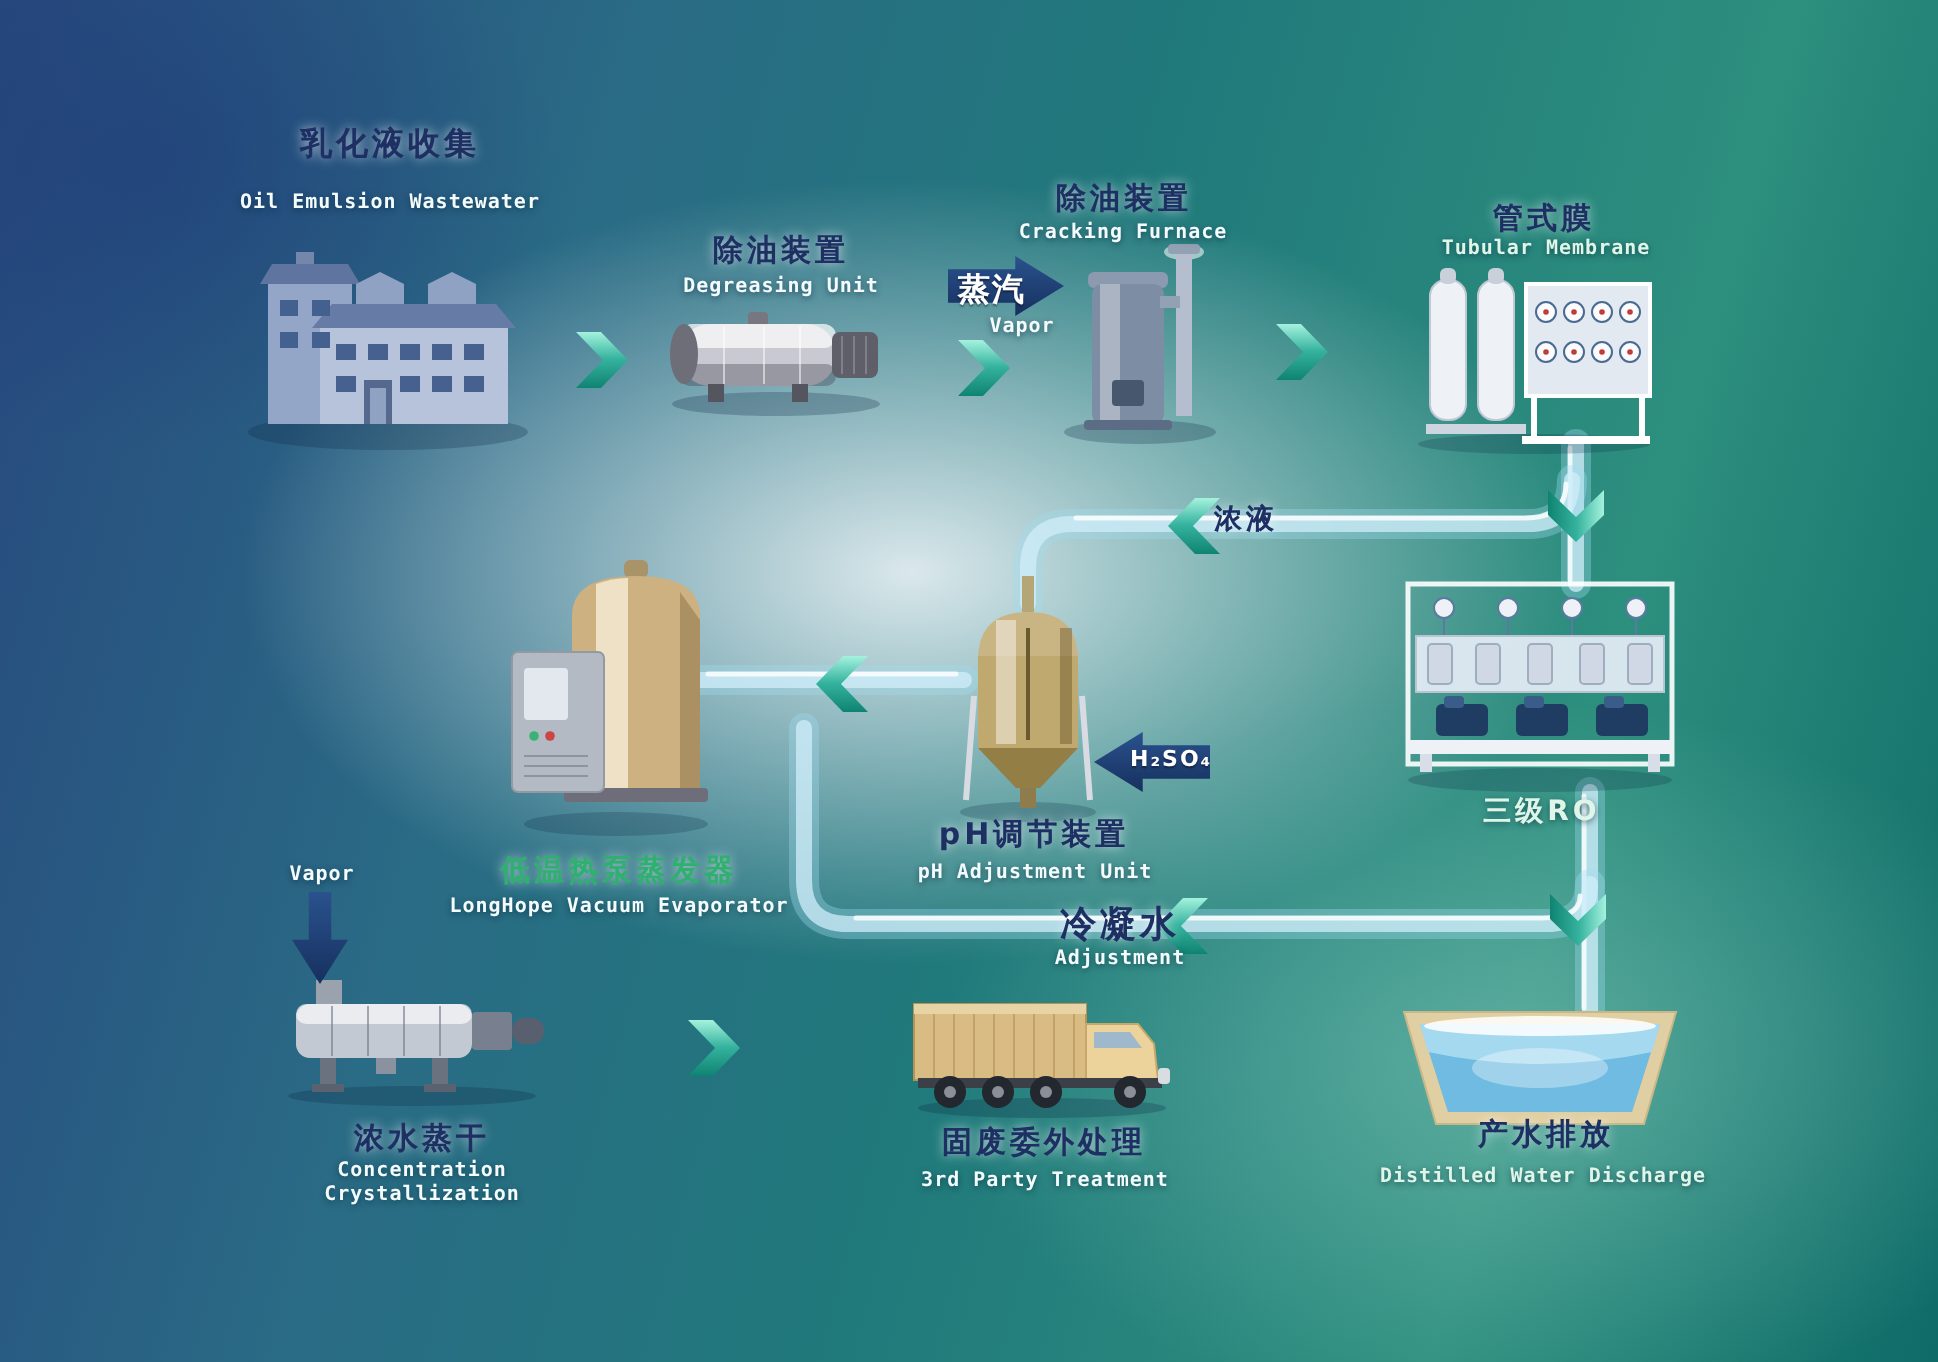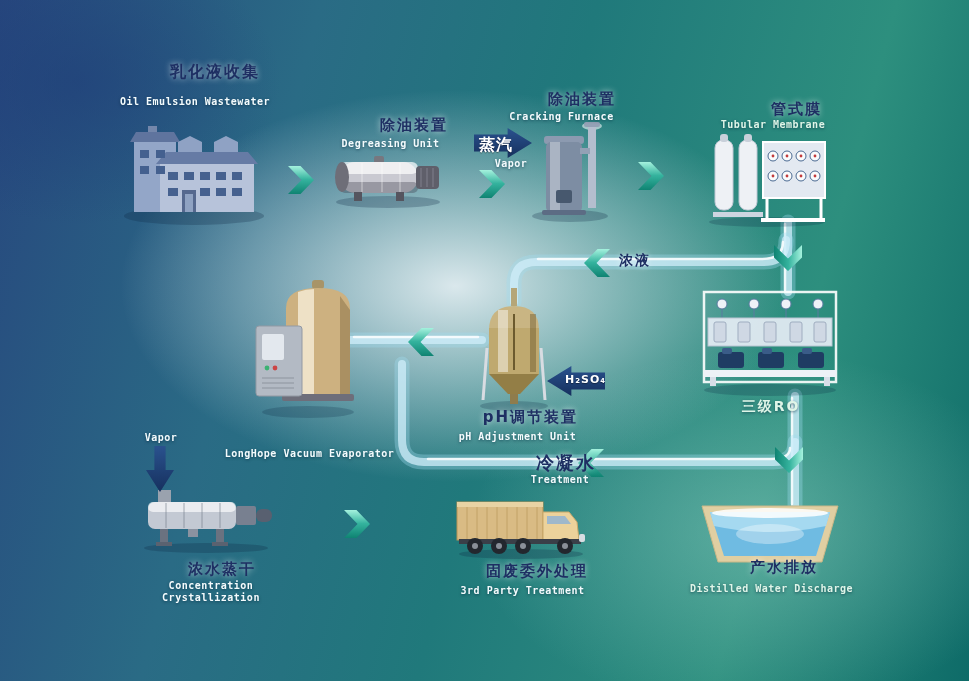--- a/index.html
+++ b/index.html
@@ -9,21 +9,21 @@
     background:
       radial-gradient(ellipse 48% 40% at 47% 42%, rgba(228,238,242,0.95), rgba(228,238,242,0) 72%),
       radial-gradient(ellipse 42% 38% at 78% 78%, rgba(150,210,200,0.45), rgba(150,210,200,0) 70%),
       radial-gradient(ellipse 30% 30% at 8% 12%, rgba(30,60,120,0.55), rgba(30,60,120,0) 70%),
       linear-gradient(105deg,#27477e 0%,#2a6b85 28%,#20797b 52%,#2d8f7e 78%,#0e6b68 100%);
   }
   .label{position:absolute;text-align:center;line-height:1.2;white-space:nowrap;z-index:5;}
   .zh{font-weight:bold;font-size:15px;letter-spacing:2px;}
   .zh.big{font-size:16px;}
   .en{font-family:"DejaVu Sans Mono","Liberation Mono",monospace;font-weight:bold;font-size:10px;letter-spacing:0.5px;}
-  .navy{color:#1e2f63;text-shadow:0 0 6px rgba(255,255,255,0.65);text-align:right;}
+  .navy{color:#1e2f63;text-shadow:0 0 6px rgba(255,255,255,0.65);}
   .white{color:#f4fbfd;text-shadow:0 1px 3px rgba(0,40,60,0.6);}
   .mint{color:#dff5e8;text-shadow:0 1px 3px rgba(0,40,60,0.6);}
   .green{color:#2fb06e;text-shadow:0 0 6px rgba(255,255,255,0.55);}
   .chev{position:absolute;width:26px;height:28px;z-index:4;
     background:linear-gradient(180deg,#a5f2de 0%,#35b39e 48%,#0f8372 100%);
     clip-path:polygon(0 0,48% 0,100% 50%,48% 100%,0 100%,52% 50%);
     filter:drop-shadow(0 1px 2px rgba(0,60,60,0.35));}
   .chev.left{transform:scaleX(-1);}
   .chev.down{transform:rotate(90deg);}
   .block-arrow{position:absolute;inset:0;background:linear-gradient(180deg,#2a528e,#16305e);
@@ -326,24 +326,25 @@
   <div class="label zh navy" style="left:722px;top:100px;width:100px">管式膜</div>
   <div class="label en mint" style="left:698px;top:119px;width:150px">Tubular Membrane</div>
 
   <div class="label zh navy" style="left:595px;top:252px;width:56px;font-size:14px">浓液</div>
 
   <div class="label zh mint" style="left:736px;top:398px;width:70px;font-size:14px">三级RO</div>
 
   <div class="label zh navy" style="left:456px;top:408px;width:122px">pH调节装置</div>
   <div class="label en white" style="left:450px;top:431px;width:135px">pH Adjustment Unit</div>
 
+  <div class="label zh green" style="left:222px;top:426px;width:175px">低温热泵蒸发器</div>
   <div class="label en white" style="left:212px;top:448px;width:195px">LongHope Vacuum Evaporator</div>
 
   <div class="label zh navy" style="left:524px;top:452px;width:72px;font-size:18px">冷凝水</div>
-  <div class="label en white" style="left:518px;top:474px;width:84px">Treatment</div>
+  <div class="label en white" style="left:518px;top:474px;width:84px">Adjustment</div>
 
   <div class="label zh navy" style="left:166px;top:560px;width:90px">浓水蒸干</div>
   <div class="label en white" style="left:148px;top:580px;width:126px">Concentration</div>
   <div class="label en white" style="left:148px;top:592px;width:126px">Crystallization</div>
 
   <div class="label zh navy" style="left:456px;top:562px;width:132px">固废委外处理</div>
   <div class="label en white" style="left:450px;top:585px;width:145px">3rd Party Treatment</div>
 
   <div class="label zh navy" style="left:728px;top:558px;width:90px">产水排放</div>
   <div class="label en mint" style="left:664px;top:583px;width:215px">Distilled Water Discharge</div>

